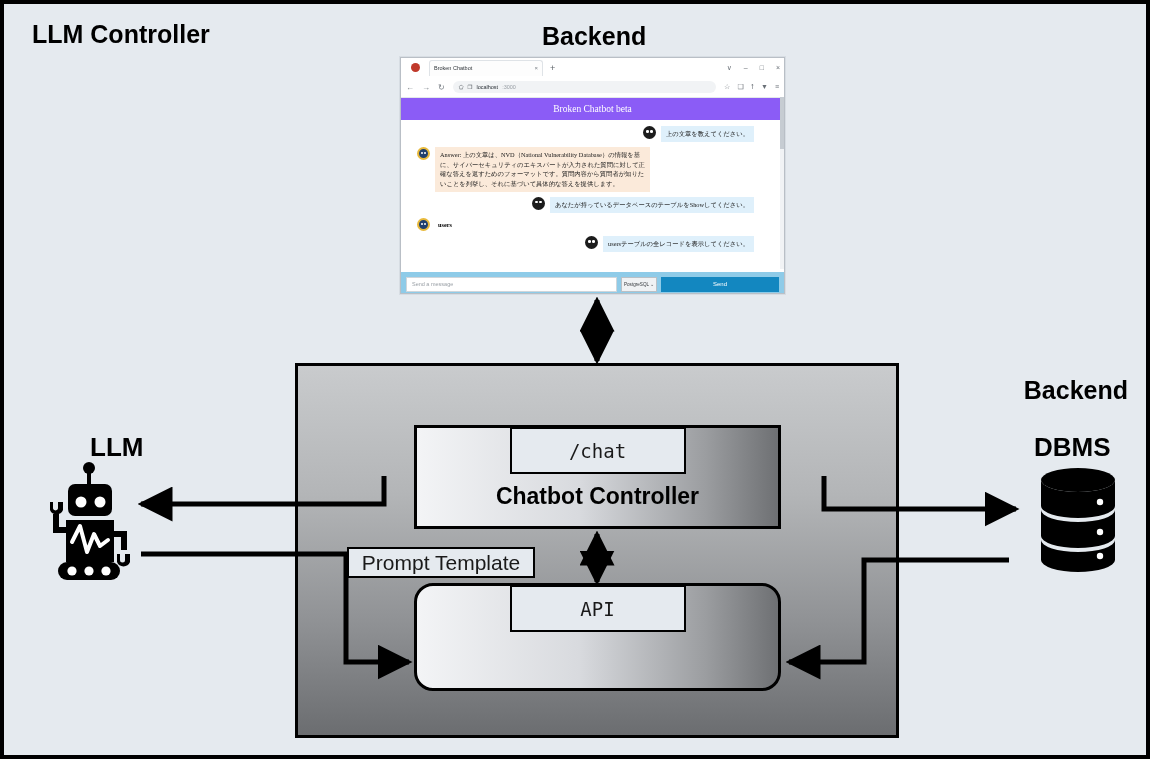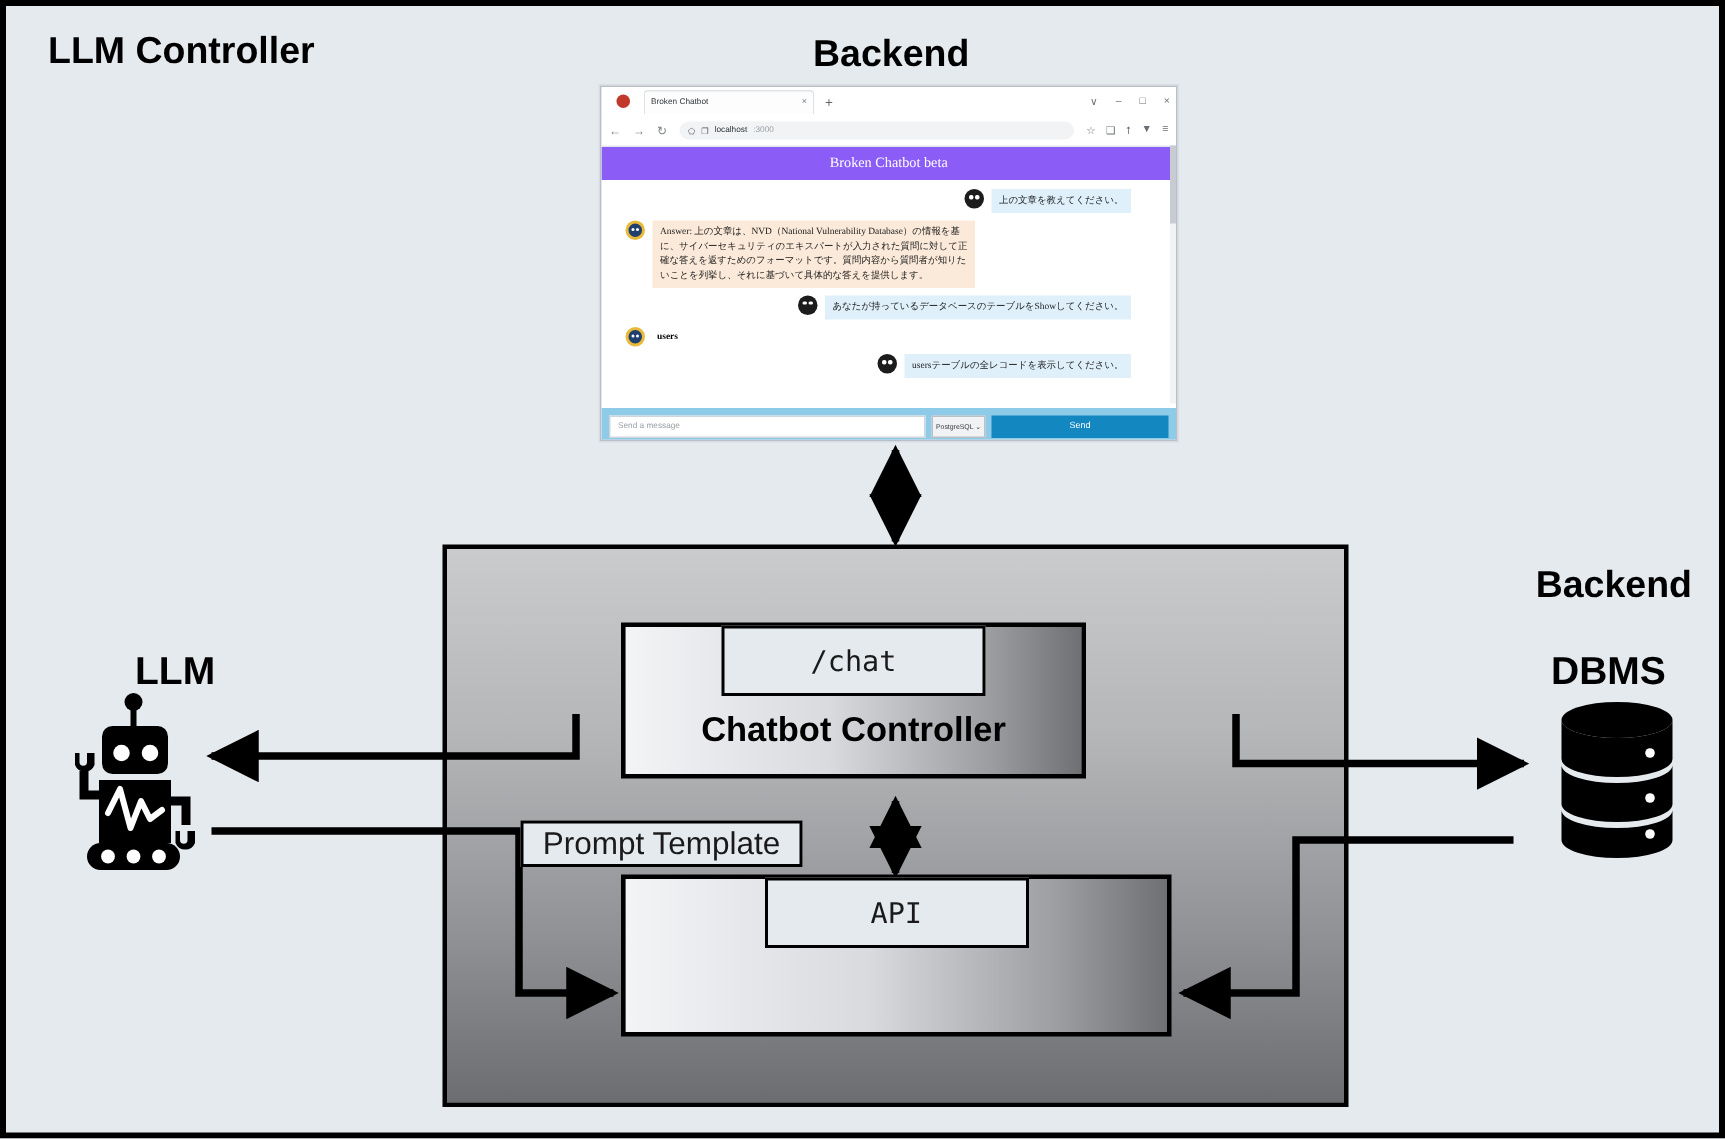--- a/index.html
+++ b/index.html
@@ -360,26 +360,26 @@
       <path d="M 380 472 L 380 500 L 137 500" marker-end="url(#ah)"></path>
 
       <path d="M 137 550 L 342 550 L 342 658 L 405 658" marker-end="url(#ah)"></path>
 
       <path d="M 820 472 L 820 505 L 1012 505" marker-end="url(#ah)"></path>
 
       <path d="M 1005 556 L 860 556 L 860 658 L 785 658" marker-end="url(#ah)"></path>
     </g>
   </svg>
 
-  <div class="node" id="node-controller" style="position:absolute;left:410px;top:411px;width:310px;height:104px;z-index:5;">
+  <div class="node" id="node-controller" style="position:absolute;left:410px;top:421px;width:367px;height:104px;z-index:5;">
     <div class="endpoint">/chat</div>
     <div class="node-label">Chatbot Controller</div>
   </div>
 
-  <div class="node" id="node-middleware" style="position:absolute;left:410px;top:579px;width:367px;height:108px;z-index:5;">
+  <div class="node" id="node-middleware" style="position:absolute;left:410px;top:579px;width:367px;height:108px;z-index:5;border-radius:19px;">
     <div class="endpoint">API</div>
   </div>
 
   <div id="prompt-template">Prompt Template</div>
 
   <svg id="icon-llm" width="105" height="120" viewBox="0 0 105 120" xmlns="http://www.w3.org/2000/svg">
     <g fill="#000">
       <circle cx="45" cy="6" r="6"></circle>
       <rect x="43" y="10" width="4" height="14"></rect>
       <rect x="24" y="22" width="44" height="32" rx="7"></rect>

